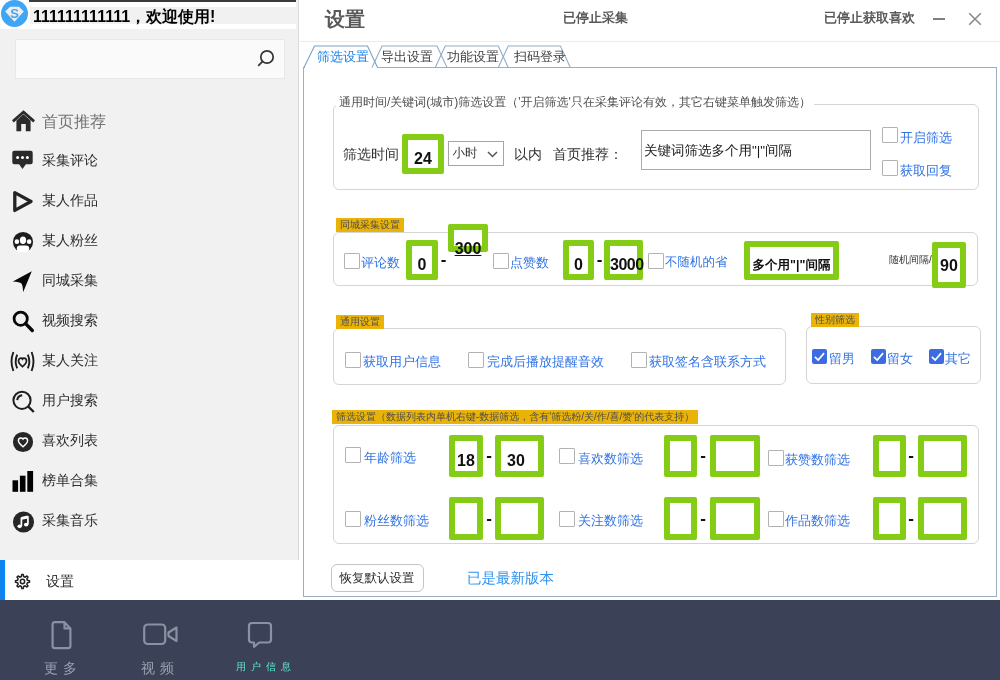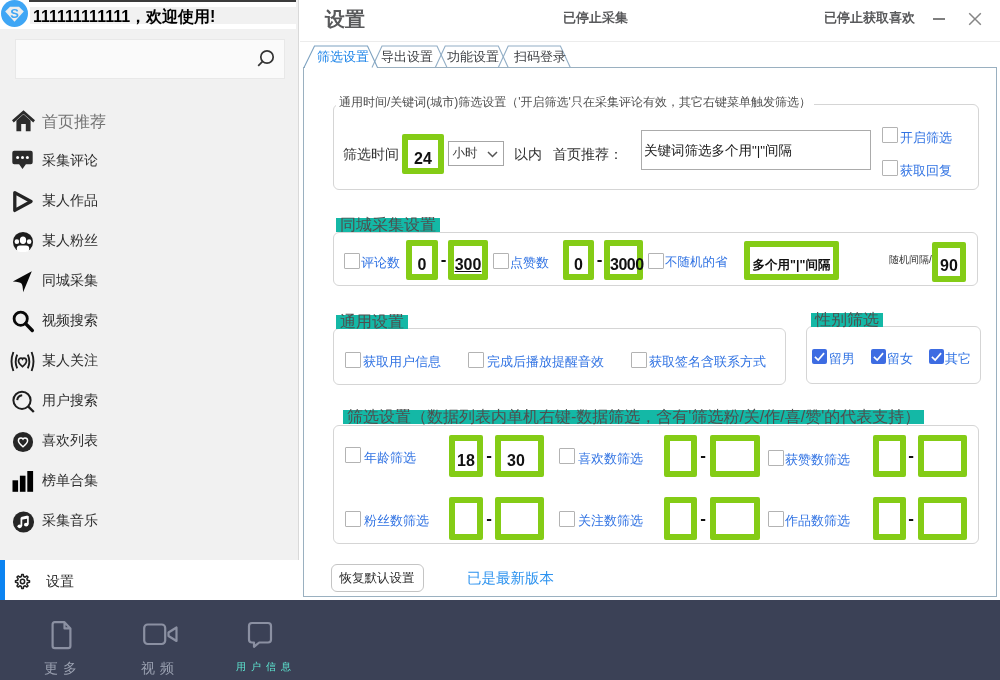--- a/index.html
+++ b/index.html
@@ -4,21 +4,21 @@
 html,body{margin:0;padding:0;}
 body{width:1000px;height:680px;overflow:hidden;position:relative;background:#fff;
  font-family:"Liberation Sans",sans-serif;}
 .abs{position:absolute;}
 .cb{position:absolute;width:15.5px;height:15.5px;border:1px solid #b3b3b3;background:#fff;border-radius:1px;box-sizing:border-box;}
 .cbc{position:absolute;width:15px;height:15px;background:#3d6ce2;border-radius:2px;}
 .blu{color:#3173e3;font-size:13px;}
 .inp{position:absolute;border:6px solid #84cc16;background:#fff;box-sizing:border-box;border-radius:2px;
  font-weight:bold;color:#111;font-size:16px;text-align:center;}
 .grp{position:absolute;border:1px solid #d5d5d5;border-radius:6px;background:#fff;box-sizing:border-box;}
-.leg{position:absolute;top:-8px;background:#14b8a6;padding:0 4px;font-size:16px;color:#4f4f4f;white-space:nowrap;line-height:14px;}
+.leg{position:absolute;top:-8px;background:#eab308;padding:0 4px;font-size:10px;color:#4f4f4f;white-space:nowrap;line-height:14px;}
 .lab{position:absolute;font-size:14px;color:#333;white-space:nowrap;}
 </style></head>
 <body>
 
 <div class="abs" id="sidebar" style="left:0;top:0;width:298px;height:600px;background:#f1f1f1;border-right:1px solid #d9d9d9;">
   <div class="abs" style="left:0;top:0;width:30px;height:29px;background:#fff;"></div>
   <div class="abs" style="left:29px;top:0;width:267px;height:2px;background:#3b3b3b;"></div>
   <div class="abs" style="left:30px;top:2px;width:266px;height:5px;background:#fff;"></div>
   <div class="abs" style="left:30px;top:23.5px;width:266px;height:5.5px;background:#fff;"></div>
   <div class="abs" style="left:33px;top:6.5px;font-size:16px;font-weight:bold;color:#000;">111111111111，欢迎使用!</div>
@@ -176,31 +176,31 @@
 <div class="abs blu" style="left:900px;top:129px;">开启筛选</div>
 <div class="cb" style="left:882px;top:160px;"></div>
 <div class="abs blu" style="left:900px;top:162px;">获取回复</div>
 
 <div class="grp" style="left:333px;top:232px;width:645px;height:54px;"></div>
 <div class="abs leg" style="left:336px;top:218px;">同城采集设置</div>
 <div class="cb" style="left:344px;top:253px;"></div>
 <div class="abs blu" style="left:361px;top:254px;">评论数</div>
 <div class="inp" style="left:406px;top:240px;width:32px;height:40px;line-height:38px;">0</div>
 <div class="abs" style="left:439px;top:250px;width:9px;text-align:center;font-weight:bold;font-size:17px;color:#111;">-</div>
-<div class="inp" style="left:448px;top:240px;width:40px;height:40px;line-height:38px;text-decoration:underline;">300</div>
+<div class="inp" style="left:448px;top:224px;width:40px;height:28px;line-height:38px;text-decoration:underline;">300</div>
 <div class="cb" style="left:493px;top:253px;"></div>
 <div class="abs blu" style="left:510px;top:254px;">点赞数</div>
 <div class="inp" style="left:563px;top:240px;width:31px;height:40px;line-height:38px;">0</div>
 <div class="abs" style="left:595px;top:250px;width:9px;text-align:center;font-weight:bold;font-size:17px;color:#111;">-</div>
 <div class="inp" style="left:604px;top:240px;width:39px;height:40px;line-height:38px;letter-spacing:-0.5px;">3000</div>
 <div class="cb" style="left:648px;top:253px;"></div>
 <div class="abs blu" style="left:665px;top:254px;font-size:12.5px;">不随机的省</div>
 <div class="inp" style="left:744px;top:241px;width:95px;height:39px;line-height:37px;font-size:12.5px;">多个用"|"间隔</div>
 <div class="lab" style="left:845px;top:253px;font-size:10px;margin-left:44px;">随机间隔/s:</div>
-<div class="inp" style="left:932px;top:242px;width:34px;height:40px;line-height:36px;">90</div>
+<div class="inp" style="left:932px;top:242px;width:34px;height:46px;line-height:36px;">90</div>
 
 <div class="grp" style="left:333px;top:328px;width:453px;height:57px;"></div>
 <div class="abs leg" style="left:336px;top:315px;">通用设置</div>
 <div class="cb" style="left:345px;top:352px;"></div>
 <div class="abs blu" style="left:363px;top:353px;">获取用户信息</div>
 <div class="cb" style="left:468px;top:352px;"></div>
 <div class="abs blu" style="left:487px;top:353px;">完成后播放提醒音效</div>
 <div class="cb" style="left:631px;top:352px;"></div>
 <div class="abs blu" style="left:649px;top:353px;">获取签名含联系方式</div>
 
@@ -213,21 +213,21 @@
 <div class="cbc" style="left:871px;top:349px;" id="ck2"><svg width="15" height="15" viewBox="0 0 15 15">
       <polyline points="2.9,7.9 6.2,11 12.1,4.1" fill="none" stroke="#fff" stroke-width="1.7"></polyline>
     </svg></div>
 <div class="abs blu" style="left:887px;top:350px;">留女</div>
 <div class="cbc" style="left:929px;top:349px;" id="ck3"><svg width="15" height="15" viewBox="0 0 15 15">
       <polyline points="2.9,7.9 6.2,11 12.1,4.1" fill="none" stroke="#fff" stroke-width="1.7"></polyline>
     </svg></div>
 <div class="abs blu" style="left:945px;top:350px;">其它</div>
 
 <div class="grp" style="left:333px;top:425px;width:646px;height:119px;"></div>
-<div class="abs leg" style="left:343px;top:410px;">筛选设置（数据列表内单机右键-数据筛选，含有'筛选粉/关/作/喜/赞'的代表支持）</div>
+<div class="abs leg" style="left:332px;top:410px;">筛选设置（数据列表内单机右键-数据筛选，含有'筛选粉/关/作/喜/赞'的代表支持）</div>
 <div class="cb" style="left:345px;top:447px;"></div>
 <div class="abs blu" style="left:364px;top:449px;">年龄筛选</div>
 <div class="inp" style="left:449px;top:435px;width:34px;height:42px;line-height:40px;">18</div>
 <div class="abs" style="left:484px;top:446px;width:10px;text-align:center;font-weight:bold;font-size:17px;color:#111;">-</div>
 <div class="inp" style="left:495px;top:435px;width:49px;height:42px;line-height:40px;text-align:left;padding-left:6px;">30</div>
 <div class="cb" style="left:559px;top:448px;"></div>
 <div class="abs blu" style="left:578px;top:450px;">喜欢数筛选</div>
 <div class="inp" style="left:664px;top:435px;width:33px;height:42px;"></div>
 <div class="abs" style="left:698px;top:446px;width:10px;text-align:center;font-weight:bold;font-size:17px;color:#111;">-</div>
 <div class="inp" style="left:710px;top:435px;width:50px;height:42px;"></div>

